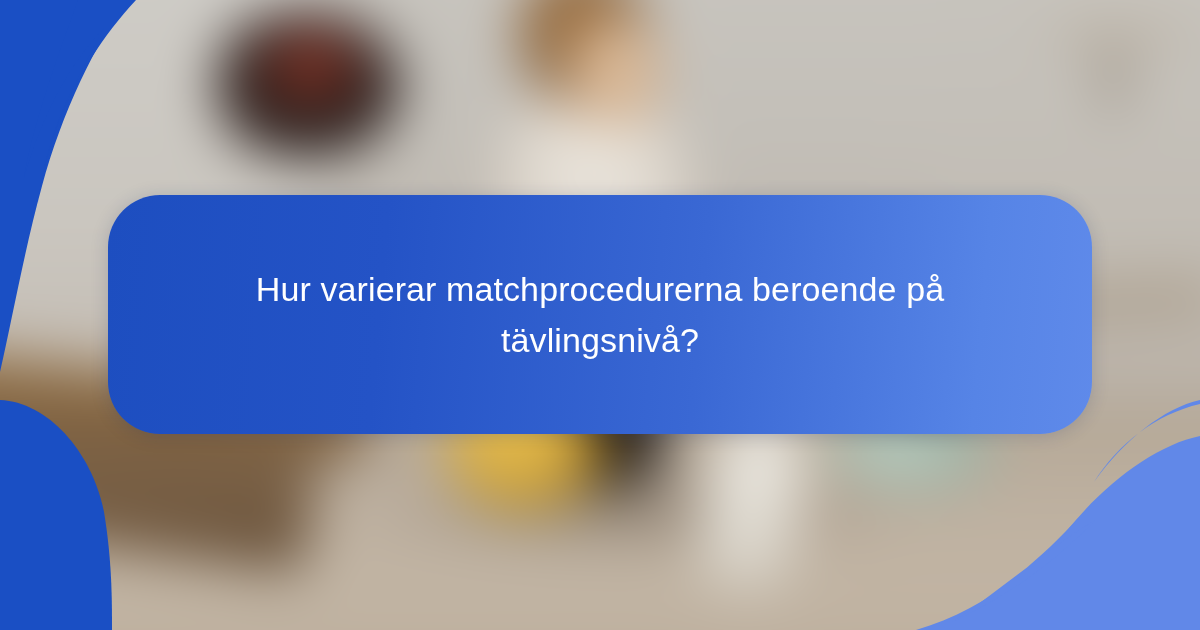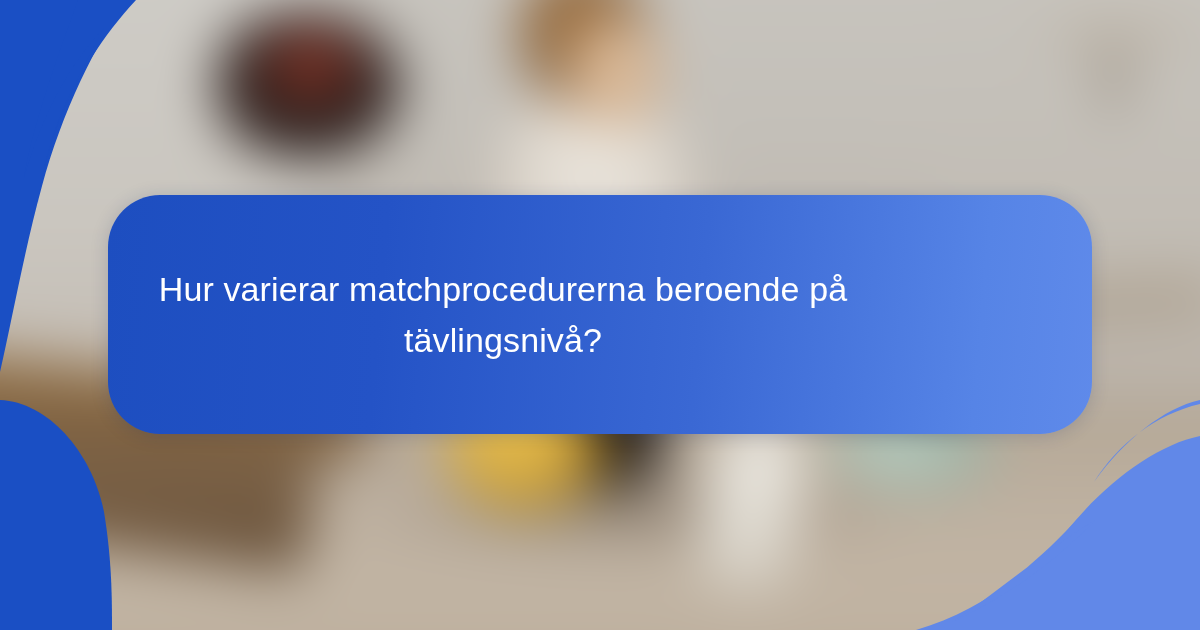--- a/index.html
+++ b/index.html
@@ -144,20 +144,21 @@
 
   
   .question-card {
     position:absolute;
     left:108px; top:195px;
     width:984px; height:239px;
     border-radius:52px;
     background:linear-gradient(95deg,#1d4ec0 0%,#2453c6 28%,#3a68d4 60%,#5684e6 88%,#5f8aea 100%);
     display:flex;
     align-items:center;
+    justify-content:center;
     box-shadow:0 2px 18px rgba(20,40,90,.18);
   }
 
   .question-text {
     color:#ffffff;
     font-family:"Liberation Sans", sans-serif;
     font-size:34px;
     font-weight:400;
     line-height:1.48;
     text-align:center;

